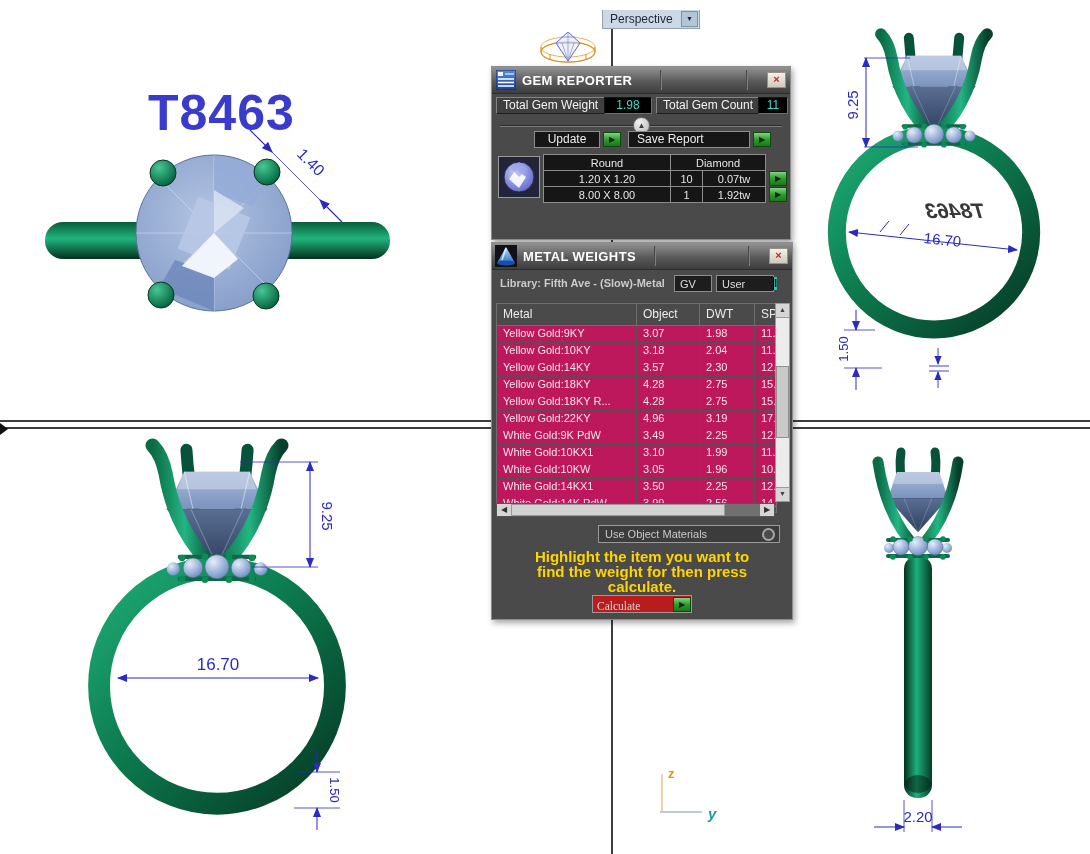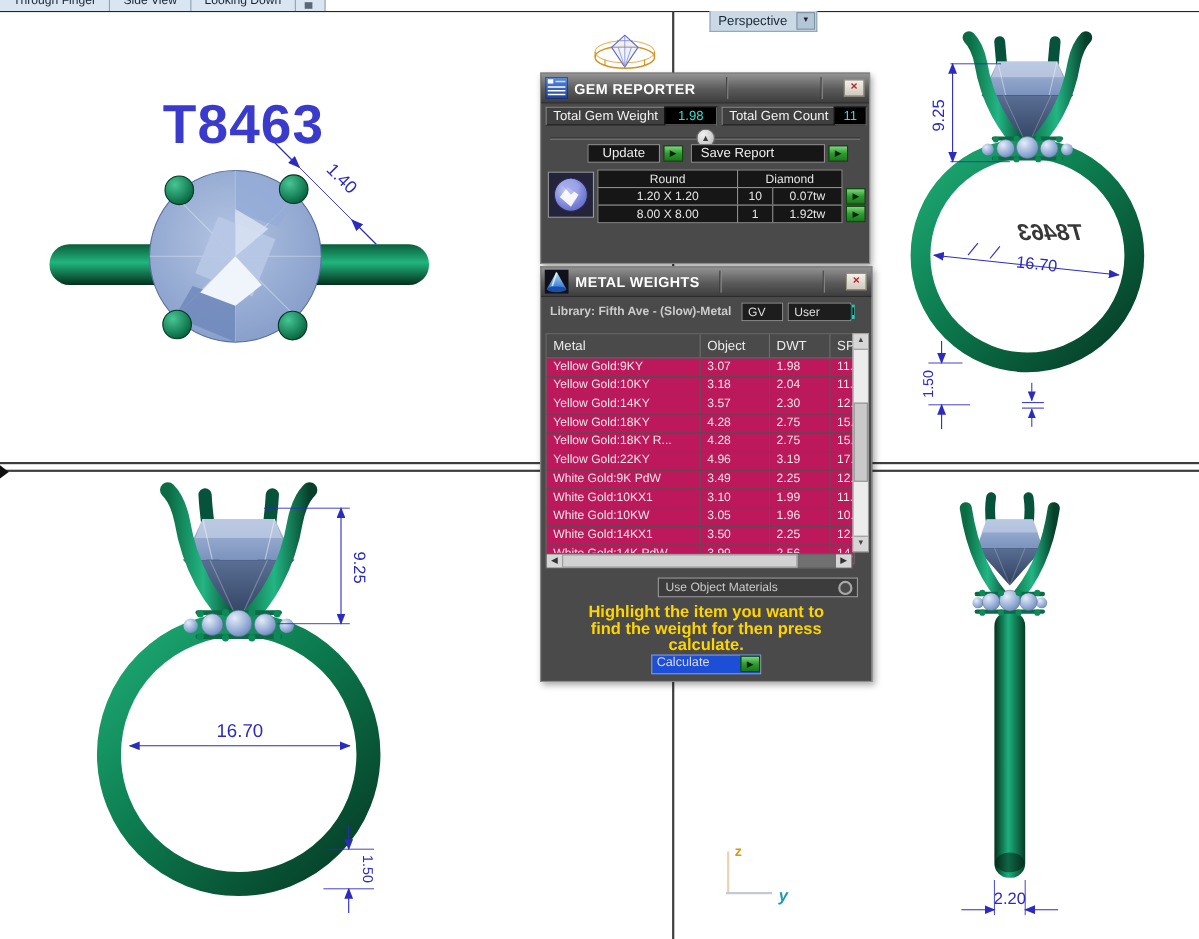--- a/index.html
+++ b/index.html
@@ -9,21 +9,21 @@
   
   #topbar{position:absolute;left:0;top:0;width:1090px;height:10px;background:#fff;
     border-bottom:1px solid #20262b;white-space:nowrap;overflow:hidden;}
   #toptabs{display:inline-block;height:10px;background:#d9e5f0;vertical-align:top;}
   .ttab{display:inline-block;height:10px;overflow:hidden;padding:0 12px;border-right:1px solid #8fa0ae;vertical-align:top;}
   .ttab .tlab{display:block;margin-top:-5px;font-size:11px;color:#17242f;}
   .ttab.small{width:18px;padding:0 4px;}
   .ttab.small .tico{display:block;margin-top:2px;width:7px;height:6px;background:#5a6876;margin-left:4px;}
 
   
-  #ptab{position:absolute;left:645px;top:10px;width:96px;height:18px;background:#cbd9e6;
+  #ptab{position:absolute;left:602px;top:10px;width:96px;height:18px;background:#cbd9e6;
     border:1px solid #90a4b5;border-top:none;display:flex;align-items:center;z-index:3;}
   #ptab .plab{flex:1;font-size:12px;color:#1a2832;padding-left:7px;}
   #ptab .pdd{width:15px;height:14px;background:#b2c6d7;border:1px solid #7f92a2;margin-right:1px;
     font-size:7px;color:#223;text-align:center;line-height:13px;}
 
   
   .vdiv{position:absolute;background:#3d3d3d;z-index:2;}
   #vdiv-main{left:611px;top:10px;width:2px;height:844px;}
   .hdiv{position:absolute;left:0;width:1090px;height:2px;background:#3d3d3d;z-index:2;}
   #hdiv-a{top:420px;} #hdiv-b{top:427px;}
@@ -96,22 +96,22 @@
     text-align:center;line-height:11px;cursor:pointer;}
   .hthumb{position:absolute;left:14px;top:0;width:214px;height:12px;background:#d2d2d2;border:1px solid #9a9a9a;box-sizing:border-box;cursor:grab;}
 
   #uom{position:absolute;left:106px;top:282px;width:182px;height:18px;background:#3c3c3c;
     border:1px solid #9a9a9a;display:flex;align-items:center;box-sizing:border-box;cursor:pointer;}
   #uom .ulab{flex:1;font-size:11px;color:#c9c9c9;padding-left:6px;}
   #uom .radio{width:9px;height:9px;border:2px solid #a8a8a8;border-radius:50%;background:#4a4a4a;margin-right:4px;}
 
   #hint{position:absolute;left:0;right:0;top:306px;text-align:center;color:#ffd400;
     font-weight:bold;font-size:15px;line-height:15px;padding:0 28px;}
-  #calc{position:absolute;left:100px;top:352px;width:100px;height:18px;background:#1d4ed8;
-    border:1px solid #9a9a9a;display:flex;align-items:flex-start;box-sizing:border-box;cursor:pointer;}
+  #calc{position:absolute;left:100px;top:352px;width:100px;height:18px;background:#b91c1c;
+    border:1px solid #9a9a9a;display:flex;align-items:flex-end;box-sizing:border-box;cursor:pointer;font-family:Liberation Serif, serif;}
   #calc .clab{flex:1;font-size:11.5px;color:#dadada;padding-left:4px;}
 
   svg text{font-family:"Liberation Sans",sans-serif;}
 </style>
 </head>
 <body>
 
 <div id="screen">
 
   <svg width="0" height="0" style="position:absolute">
@@ -200,23 +200,20 @@
             <circle cx="172" cy="141" r="3"></circle>
           <circle cx="108" cy="160" r="3"></circle>
             <circle cx="129" cy="161" r="3"></circle>
             <circle cx="151" cy="161" r="3"></circle>
             <circle cx="172" cy="160" r="3"></circle>
         </g>
       </symbol>
     </defs>
   </svg>
 
-  <div id="topbar">
-    <div id="toptabs"><span class="ttab"><span class="tlab">Through Finger</span></span><span class="ttab"><span class="tlab">Side View</span></span><span class="ttab"><span class="tlab">Looking Down</span></span><span class="ttab small"><span class="tico"></span></span></div>
-  </div>
 
   <div id="ptab">
     <span class="plab">Perspective</span>
     <span class="pdd">▼</span>
   </div>
 
   <div class="vdiv" id="vdiv-main"></div>
   <div class="hdiv" id="hdiv-a"></div>
   <div class="hdiv" id="hdiv-b"></div>
   <div id="vp-handle"></div>

